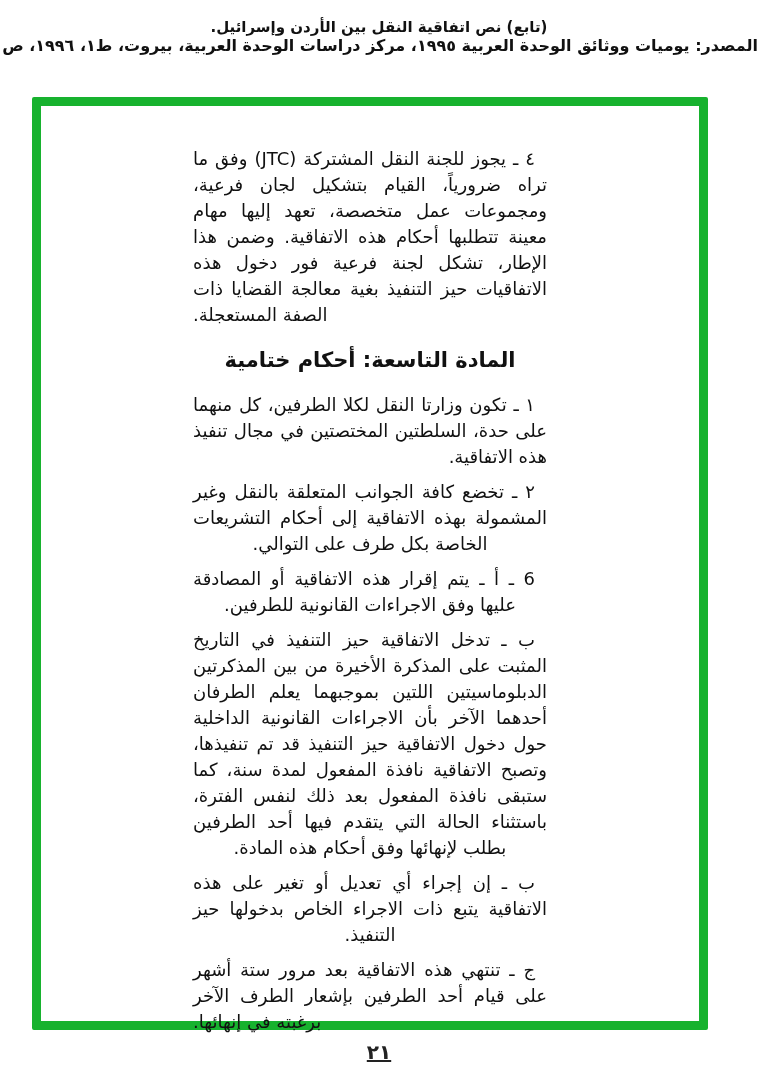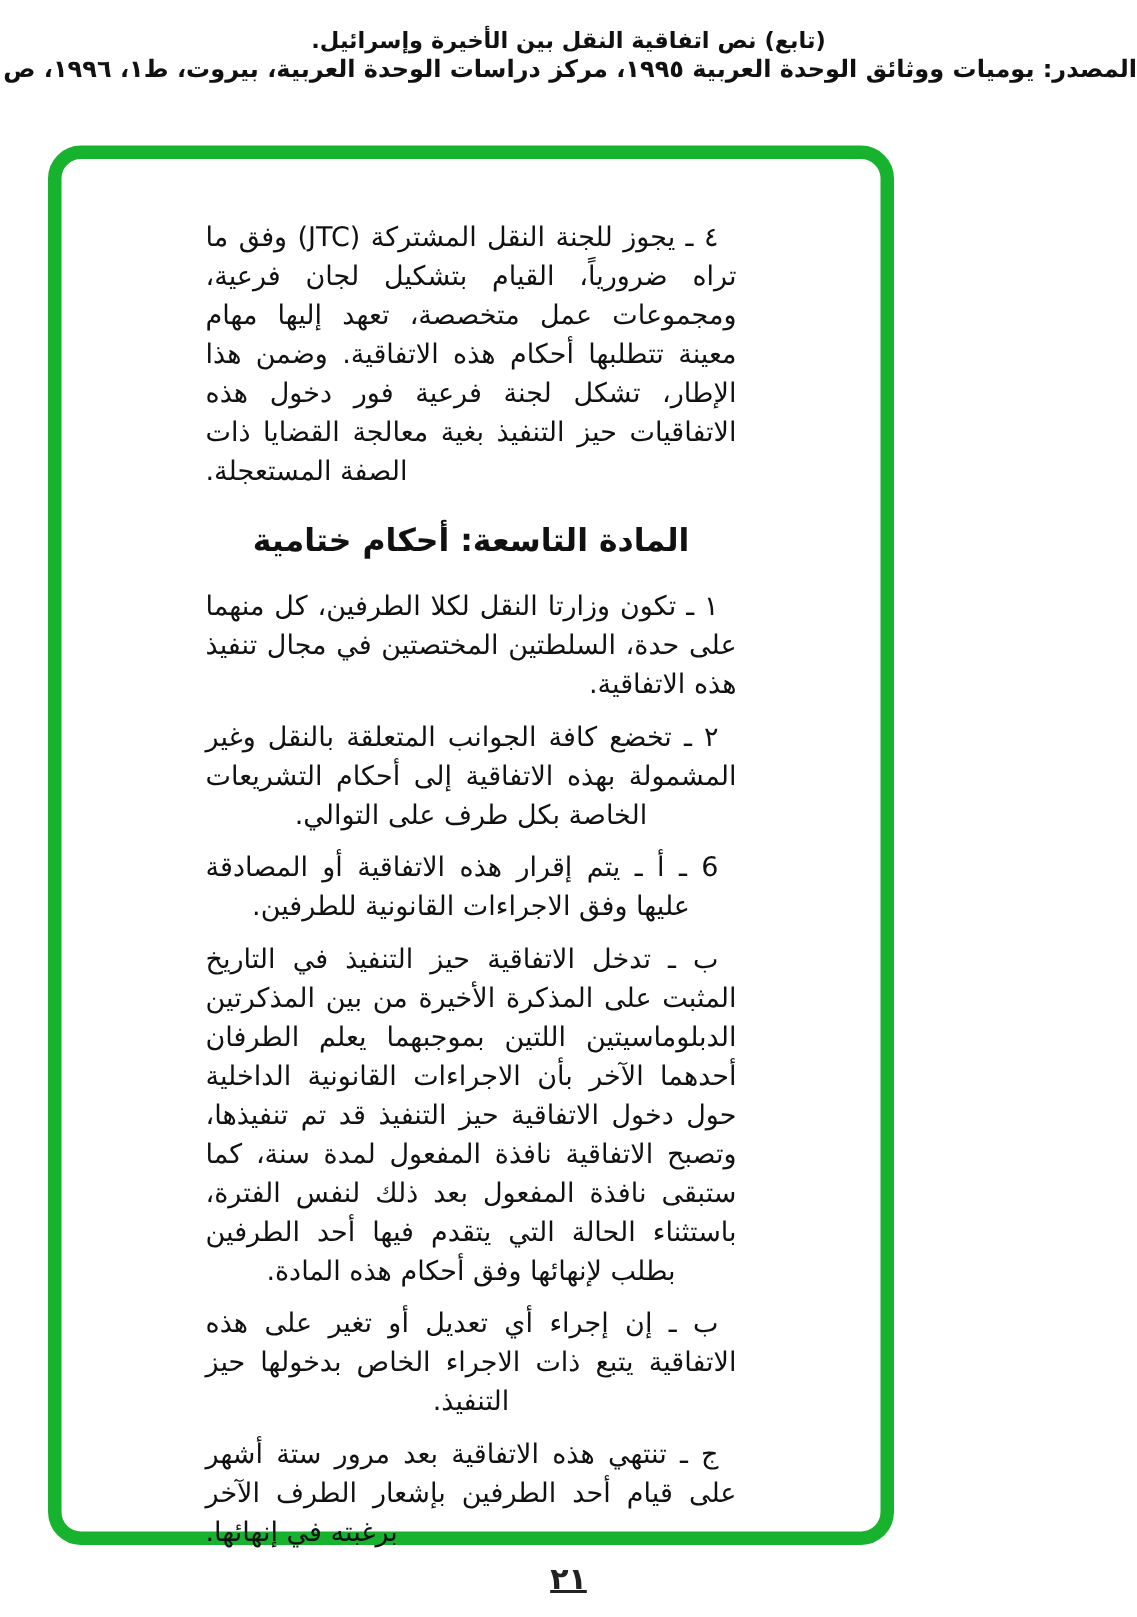--- a/index.html
+++ b/index.html
@@ -12,22 +12,22 @@
   
   .page-header { direction:rtl; text-align:center; padding-top:18px; }
   .header-title { font-size:15px; font-weight:bold; letter-spacing:0.2px; }
   .header-source {
     font-size:16px; font-weight:bold; 
     white-space:nowrap; transform:scaleX(1.0); letter-spacing:0.1px;
   }
   
   .content-frame {
     position:absolute; left:32px; top:97px;
-    width:564px; height:933px; box-sizing:border-box;
-    border:9px solid var(--green); border-radius:22px;
+    width:676px; height:933px; box-sizing:border-box;
+    border:9px solid var(--green); border-radius:2px;
     background:#ffffff;
   }
   
   .text-column {
     width:354px; margin:40px auto 0 auto;
     direction:rtl; text-align:justify;
     font-size:18px; line-height:26px; color:var(--ink);
   }
   .text-column p { margin:0 0 9px 0; text-indent:12px; }
   p.last-left   { text-align-last:left; }
@@ -41,21 +41,21 @@
   .page-number {
     position:absolute; left:0; right:0; bottom:14px;
     text-align:center; font-size:20px; font-weight:bold;
     letter-spacing:4px; color:#222;text-decoration:underline;
   }
 </style>
 </head>
 <body>
 
 <header class="page-header">
-  <div class="header-title">(تابع) نص اتفاقية النقل بين الأخيرة وإسرائيل.</div>
+  <div class="header-title">(تابع) نص اتفاقية النقل بين الأردن وإسرائيل.</div>
   <div class="header-source">المصدر: يوميات ووثائق الوحدة العربية ١٩٩٥، مركز دراسات الوحدة العربية، بيروت، ط١، ١٩٩٦، ص ٥٩٧ - ٦١٩.</div>
 </header>
 
 <main class="content-frame">
   <div class="text-column">
     <p class="last-left">٤ ـ يجوز للجنة النقل المشتركة (JTC) وفق ما تراه ضرورياً، القيام بتشكيل لجان فرعية، ومجموعات عمل متخصصة، تعهد إليها مهام معينة تتطلبها أحكام هذه الاتفاقية. وضمن هذا الإطار، تشكل لجنة فرعية فور دخول هذه الاتفاقيات حيز التنفيذ بغية معالجة القضايا ذات الصفة المستعجلة.</p>
     <h2 class="article-heading">المادة التاسعة: أحكام ختامية</h2>
     <p class="last-right">١ ـ تكون وزارتا النقل لكلا الطرفين، كل منهما على حدة، السلطتين المختصتين في مجال تنفيذ هذه الاتفاقية.</p>
     <p class="last-center">٢ ـ تخضع كافة الجوانب المتعلقة بالنقل وغير المشمولة بهذه الاتفاقية إلى أحكام التشريعات الخاصة بكل طرف على التوالي.</p>
     <p class="last-center">6 ـ أ ـ يتم إقرار هذه الاتفاقية أو المصادقة عليها وفق الاجراءات القانونية للطرفين.</p>

